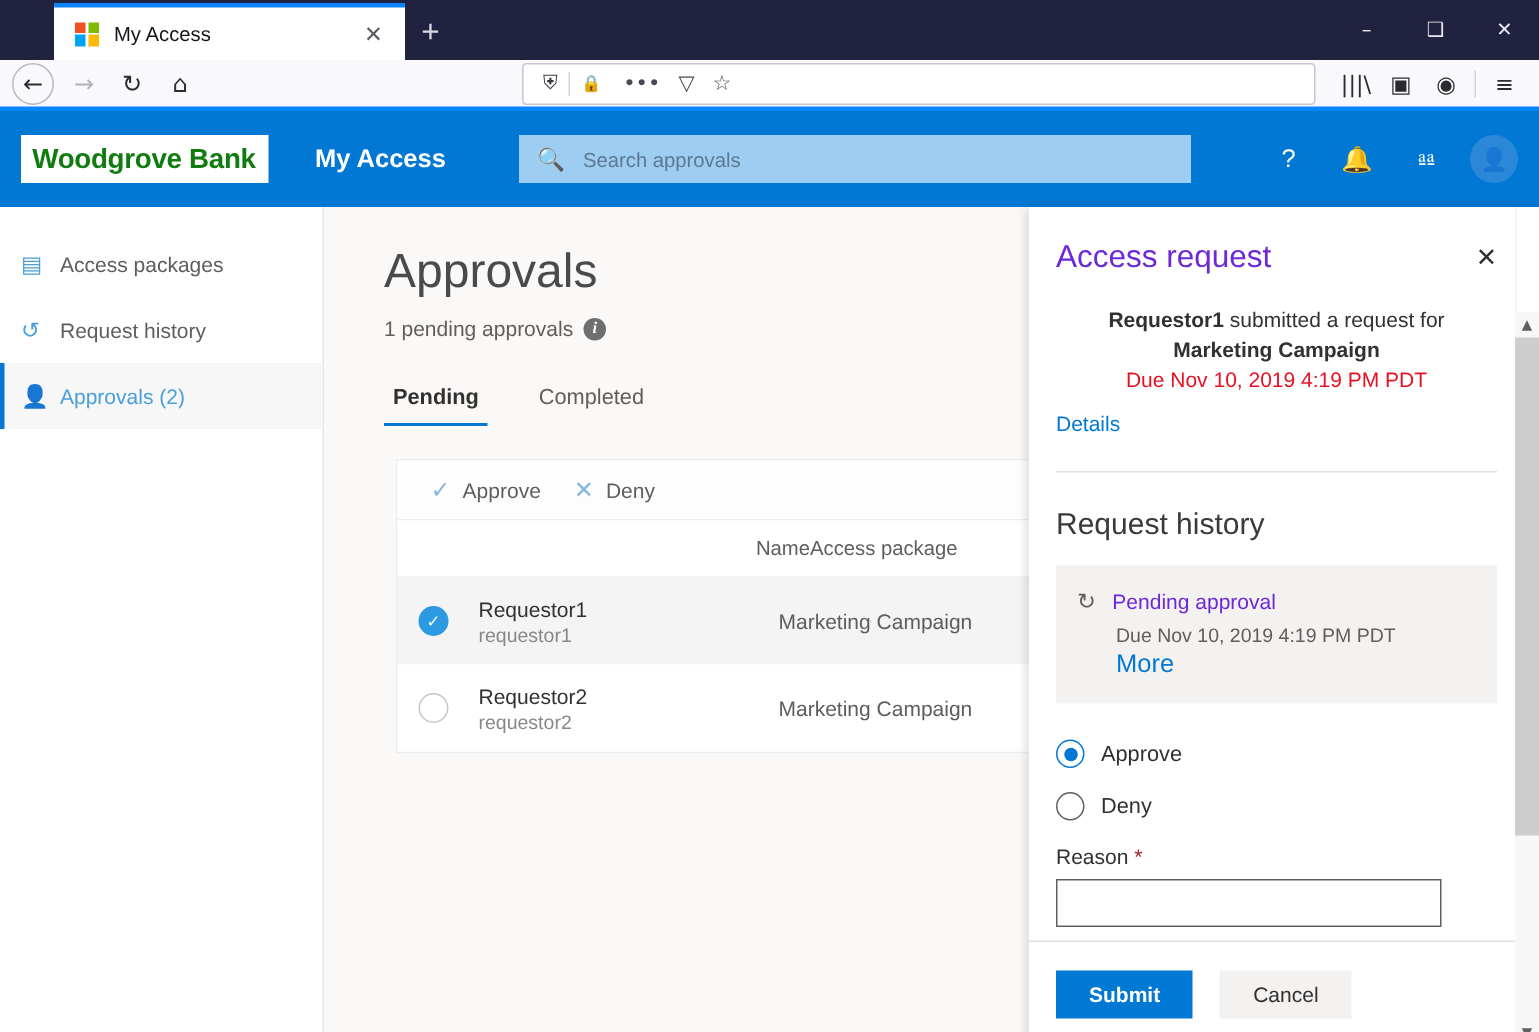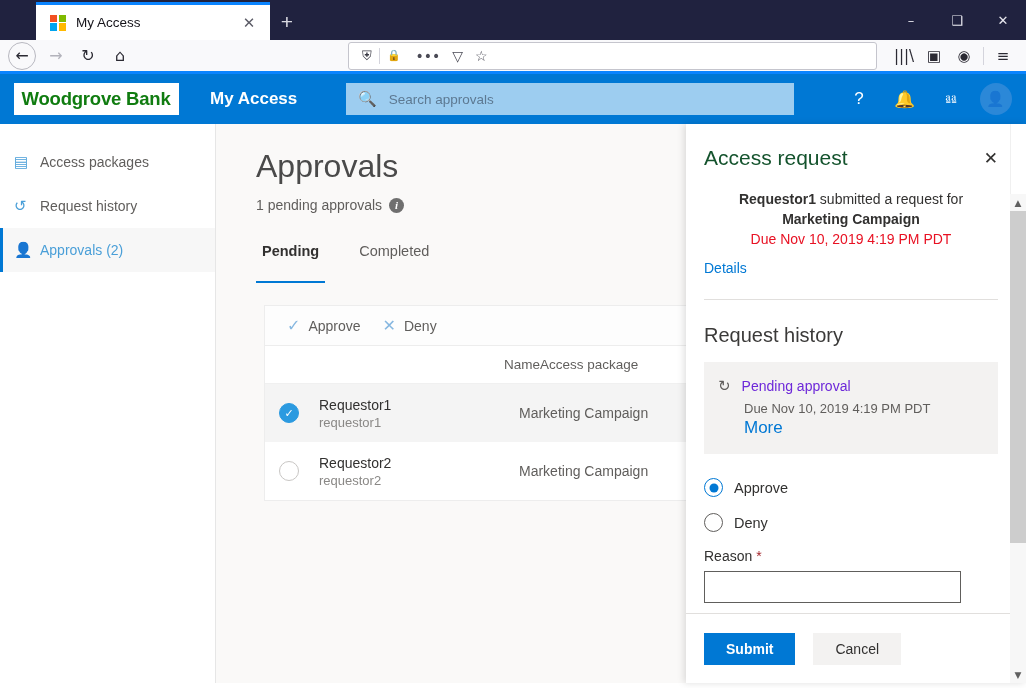--- a/index.html
+++ b/index.html
@@ -95,21 +95,21 @@
     width: 30px; height: 28px; display: flex; align-items: center;
     justify-content: center; color: #2b2a33;
     font-family: "DejaVu Sans", sans-serif; font-size: 15px;
   }
   .toolicons .divider { width: 1px; height: 18px; background: #d4d4dc; margin: 0 4px; }
 
   
   .app { position: relative; width: 1026px; height: 611px; background: #ffffff; }
 
   .appbar {
-    height: 50px; background: #0078d4; display: flex; align-items: center;
+    height: 64px; background: #0078d4; display: flex; align-items: center;
   }
   .brand {
     width: 192px; height: 52px; display: flex; align-items: center;
     justify-content: center;
   }
   .brand-logo {
     background: #ffffff; color: #107c10; font-weight: bold;
     font-size: 18.5px; padding: 5px 8px; letter-spacing: -0.2px;
     font-family: "Liberation Sans", sans-serif; white-space: nowrap;
   }
@@ -176,21 +176,21 @@
     font-size: 14px; color: #605e5c; display: flex; align-items: center;
   }
   .info-badge {
     width: 15px; height: 15px; border-radius: 50%; background: #6f6f6f;
     color: #ffffff; font-size: 11px; font-weight: bold; font-style: italic;
     display: inline-flex; align-items: center; justify-content: center;
     margin-left: 7px; font-family: "Liberation Serif", serif;
   }
   .tabs { display: flex; margin-top: 30px; }
   .tabitem {
-    font-size: 14.5px; color: #605e5c; padding: 0 6px 22px 6px;
+    font-size: 14.5px; color: #605e5c; padding: 0 6px 9px 6px;
     margin-right: 28px; border-bottom: 2px solid transparent;
   }
   .tabitem.active { color: #323130; font-weight: bold; border-bottom: 2px solid #0078d4; }
 
   .card {
     margin-top: 22px; margin-left: 8px; background: #ffffff;
     border: 1px solid #ededed; width: 560px;
   }
   .cardtools {
     height: 40px; display: flex; align-items: center;
@@ -235,21 +235,21 @@
     position: absolute; right: 0; top: 0; width: 340px; height: 559px;
     background: #ffffff; box-shadow: -2px 0 7px rgba(0,0,0,0.13);
     display: flex; flex-direction: column;
   }
   .panel-scroll {
     flex: 1; padding: 22px 28px 0 18px; position: relative; overflow: hidden;
   }
   .panel-head {
     display: flex; align-items: flex-start; justify-content: space-between;
   }
-  .panel-title { font-size: 21px; color: #14532d; font-weight: 300; }
+  .panel-title { font-size: 21px; color: #6d28d9; font-weight: 300; }
   .panel-close {
     color: #323130; font-size: 17px; cursor: pointer;
     font-family: "DejaVu Sans", sans-serif; line-height: 1;
     padding-top: 4px;
   }
   .req-summary { margin-top: 20px; font-size: 14px; color: #323130; line-height: 1.42; text-align: center; }
   .req-summary b { font-weight: bold; }
   .due-red { color: #e81123; }
   .link { color: #0078d4; font-size: 14px; display: inline-block; margin-top: 10px; }
   .hr { height: 1px; background: #e1dfdd; margin: 22px 0 0 0; }

